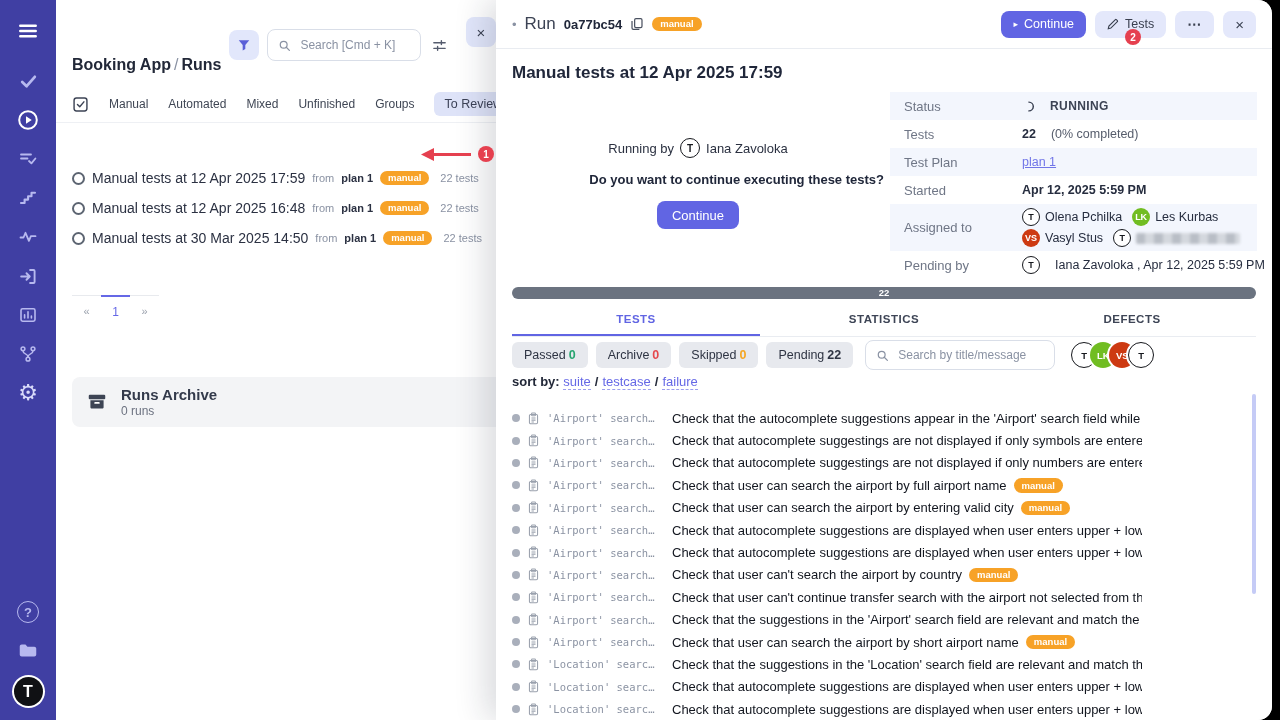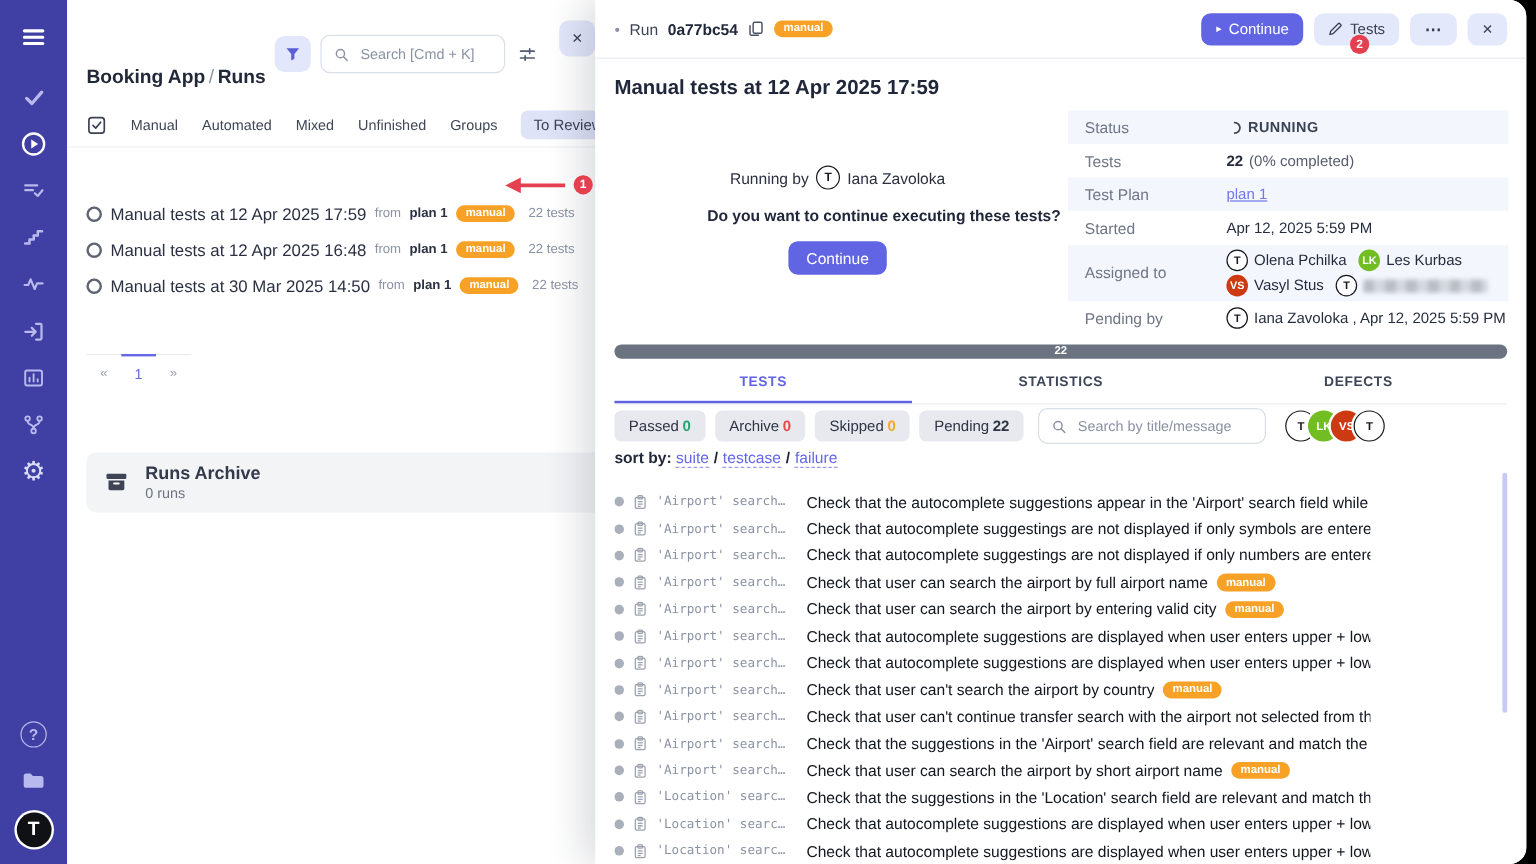--- a/index.html
+++ b/index.html
@@ -65,21 +65,21 @@
            border-radius:8px 0 0 8px;display:flex;align-items:center;gap:13px;padding:9px 14px;cursor:pointer;}
   .arch-title{font-size:15px;font-weight:700;color:#333a4b;line-height:1.2;}
   .arch-sub{font-size:12px;color:#6c7280;}
 
   
   .right-panel{position:absolute;left:496px;top:0;width:776px;height:720px;background:#fff;
                box-shadow:-10px 0 30px rgba(25,28,50,.16);}
   .rp-header{display:flex;align-items:center;gap:8px;height:48px;padding:0 16px;
              border-bottom:1px solid #e9ecf1;}
   .rp-bullet{color:#8a92a3;font-size:13px;}
-  .rp-run-label{font-size:13px;color:#3c4354;}
+  .rp-run-label{font-size:17px;color:#3c4354;}
   .rp-run-id{font-size:13px;font-weight:700;color:#20273a;}
   .rp-actions{margin-left:auto;display:flex;gap:9px;align-items:center;}
   .btn{height:27px;border:none;border-radius:8px;cursor:pointer;font-size:12.5px;
        display:flex;align-items:center;gap:6px;padding:0 12px;font-family:"Liberation Sans",sans-serif;}
   .btn-primary{background:#6165e3;color:#fff;}
   .btn-lite{background:#e4e8fb;color:#3a4050;}
   .btn .tri{font-size:9px;line-height:1;}
   .btn .dots{font-size:14px;font-weight:700;letter-spacing:1px;line-height:1;}
 
   .rp-title{margin:14px 16px 0;font-size:17px;font-weight:700;color:#20273a;}
@@ -93,25 +93,25 @@
       font-weight:700;color:#fff;flex:none;box-sizing:border-box;}
   .av-logo{background:#fff;color:#16181d;border:1.6px solid #16181d;}
   .av18{width:18px;height:18px;font-size:9px;}
   .av20{width:20px;height:20px;font-size:10px;}
   .av26{width:26px;height:26px;font-size:9.5px;box-shadow:0 0 0 2px #fff;}
 
   .details{position:absolute;left:394px;top:92px;width:367px;}
   .d-row{display:flex;align-items:center;min-height:28px;font-size:12.5px;}
   .d-row.alt{background:#f3f6fd;}
   .d-label{width:132px;flex:none;color:#6f7686;font-size:13px;padding-left:14px;box-sizing:border-box;}
-  .d-val{color:#262d3f;display:flex;align-items:center;gap:5px;min-width:0;}
+  .d-val{color:#262d3f;display:flex;align-items:center;gap:15px;min-width:0;}
   .d-status{font-weight:700;font-size:12px;letter-spacing:.4px;color:#3c4354;}
   .d-bold{font-weight:700;}
   .d-link{color:#7176e8;text-decoration:underline;cursor:pointer;font-size:12.5px;}
-  .d-semibold{font-weight:400;}
+  .d-semibold{font-weight:700;}
   .d-row.assigned{min-height:44px;align-items:center;}
   .assignees{display:flex;flex-wrap:wrap;column-gap:10px;row-gap:3px;padding:4px 0;max-width:235px;}
   .assignee{display:inline-flex;align-items:center;gap:5px;font-size:12.5px;color:#262d3f;white-space:nowrap;}
   .redacted{width:104px;height:11px;border-radius:2px;filter:blur(1.6px);
             background:repeating-linear-gradient(90deg,#b9bec6 0 9px,#d4d8de 9px 18px);}
   .created-val{white-space:nowrap;font-weight:500;}
 
   .progress{position:absolute;left:16px;top:287px;width:744px;height:12px;background:#6b7380;
             border-radius:999px;color:#fff;font-size:9.5px;font-weight:700;text-align:center;line-height:12px;}
 

